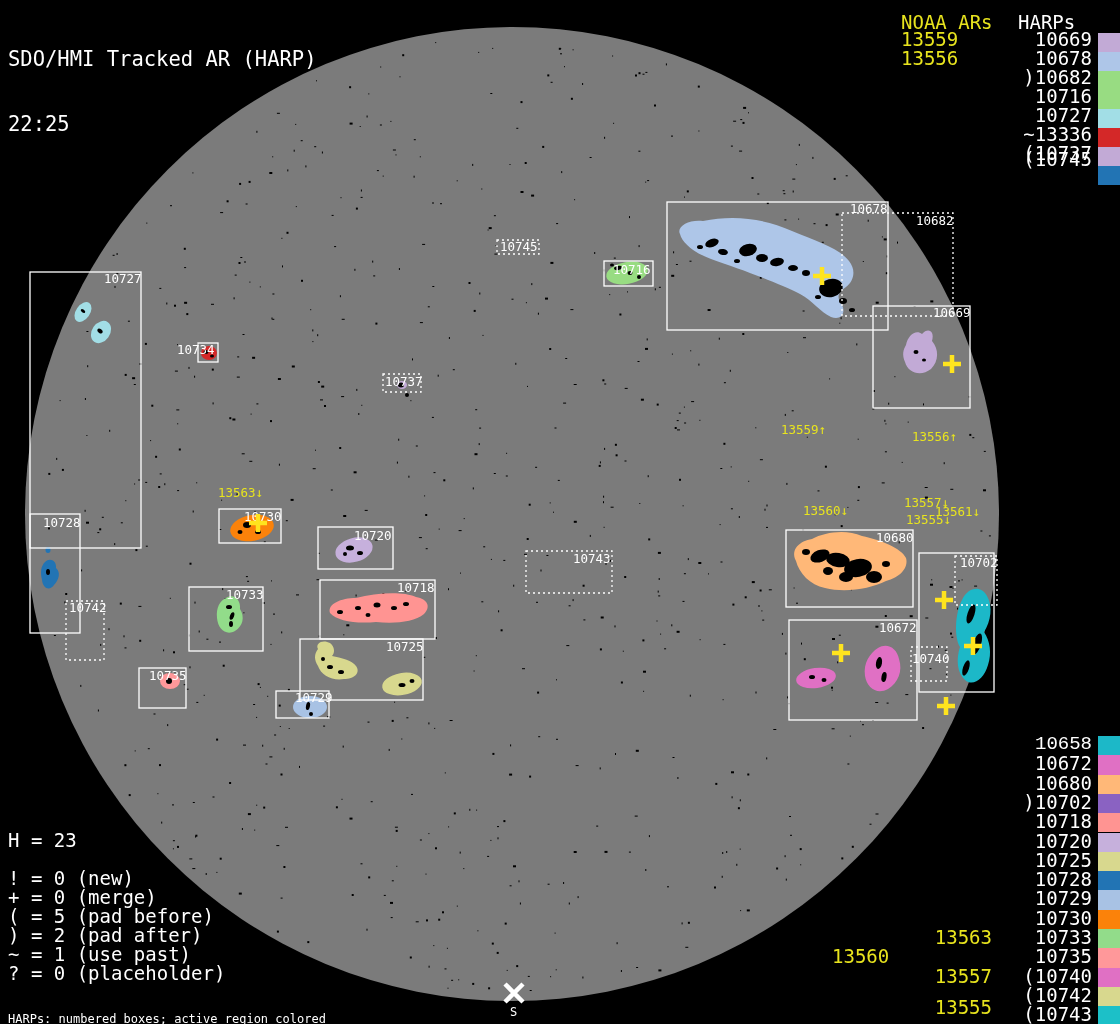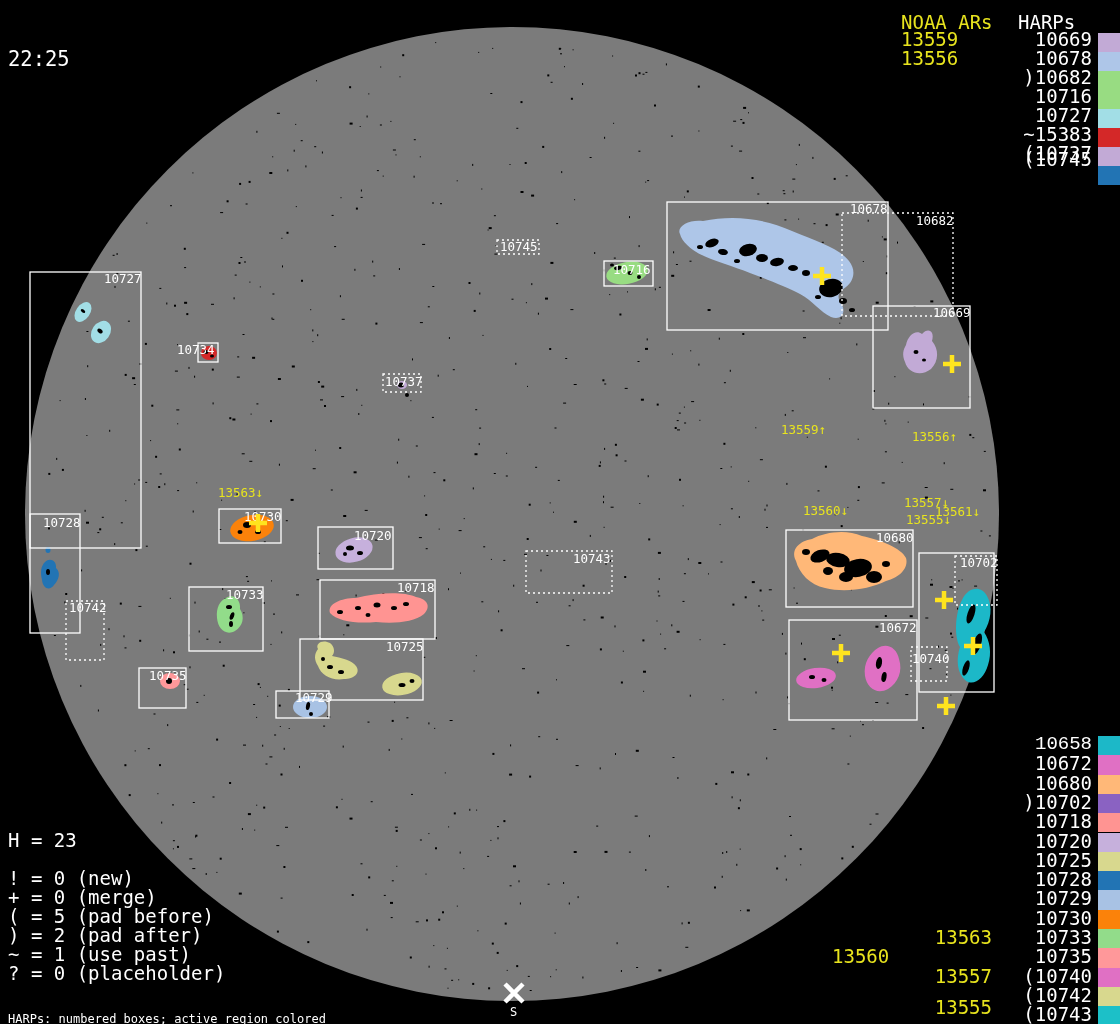--- a/index.html
+++ b/index.html
@@ -947,40 +947,41 @@
       <text x="912" y="441" fill="#e8e41e" font-size="12.5px">13556↑</text>
       <text x="803" y="515" fill="#e8e41e" font-size="12.5px">13560↓</text>
       <text x="904" y="507" fill="#e8e41e" font-size="12.5px">13557↓</text>
       <text x="935" y="516" fill="#e8e41e" font-size="12.5px">13561↓</text>
       <text x="906" y="524" fill="#e8e41e" font-size="12.5px">13555↓</text>
       <path d="M505 984 L523 1002 M505 1002 L523 984" stroke="#fff" stroke-width="4.5" fill="none"></path>
       <text x="510" y="1016" fill="#fff" font-size="12px">S</text>
     </svg>
 
   <div id="title-block" class="abs">
+    <div>SDO/HMI Tracked AR (HARP)</div>
     <div>22:25</div>
   </div>
 
   <div class="abs hdr yellow" style="left:901px;top:11px;">NOAA ARs</div>
   <div class="abs hdr white" style="left:1018px;top:11px;">HARPs</div>
 
   <div id="legend-top-rows">
       <div class="legend-row yellow" style="left:901px;top:30px;">13559</div>
       <div class="legend-row yellow" style="left:901px;top:49px;">13556</div>
       <div class="legend-row white num-right" style="top:30px;width:160px;right:28px;">10669</div>
       <div class="swatch" style="top:33px;height:19px;background:#c2aad6;"></div>
       <div class="legend-row white num-right" style="top:49px;width:160px;right:28px;">10678</div>
       <div class="swatch" style="top:52px;height:19px;background:#aec6e8;"></div>
       <div class="legend-row white num-right" style="top:68px;width:160px;right:28px;">)10682</div>
       <div class="swatch" style="top:71px;height:19px;background:#98dc82;"></div>
       <div class="legend-row white num-right" style="top:87px;width:160px;right:28px;">10716</div>
       <div class="swatch" style="top:90px;height:19px;background:#98dc82;"></div>
       <div class="legend-row white num-right" style="top:106px;width:160px;right:28px;">10727</div>
       <div class="swatch" style="top:109px;height:19px;background:#a2dee6;"></div>
-      <div class="legend-row white num-right" style="top:125px;width:160px;right:28px;">~15383</div>
+      <div class="legend-row white num-right" style="top:125px;width:160px;right:28px;">~13336</div>
       <div class="swatch" style="top:128px;height:19px;background:#d42828;"></div>
       <div class="legend-row white num-right" style="top:144px;width:160px;right:28px;">(10737</div>
       <div class="swatch" style="top:147px;height:19px;background:#c2aad6;"></div>
       <div class="legend-row white num-right" style="top:150px;width:160px;right:28px;">(10745</div>
       <div class="swatch" style="top:166px;height:19px;background:#2274b4;"></div>
     </div>
   <div id="legend-bottom-rows">
       <div class="legend-row white num-right" style="top:735px;width:160px;right:28px;font-family:Liberation Mono, monospace;">10658</div>
       <div class="swatch" style="top:736px;height:19.3px;background:#1cb8c8;"></div>
       <div class="legend-row white num-right" style="top:754.3px;width:160px;right:28px;">10672</div>

